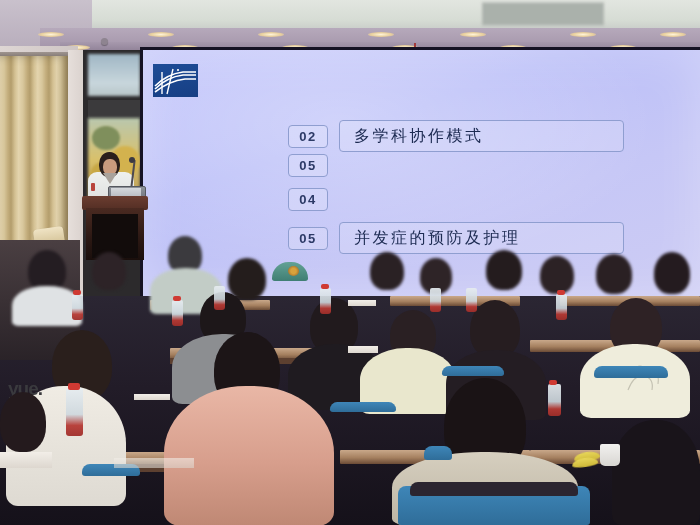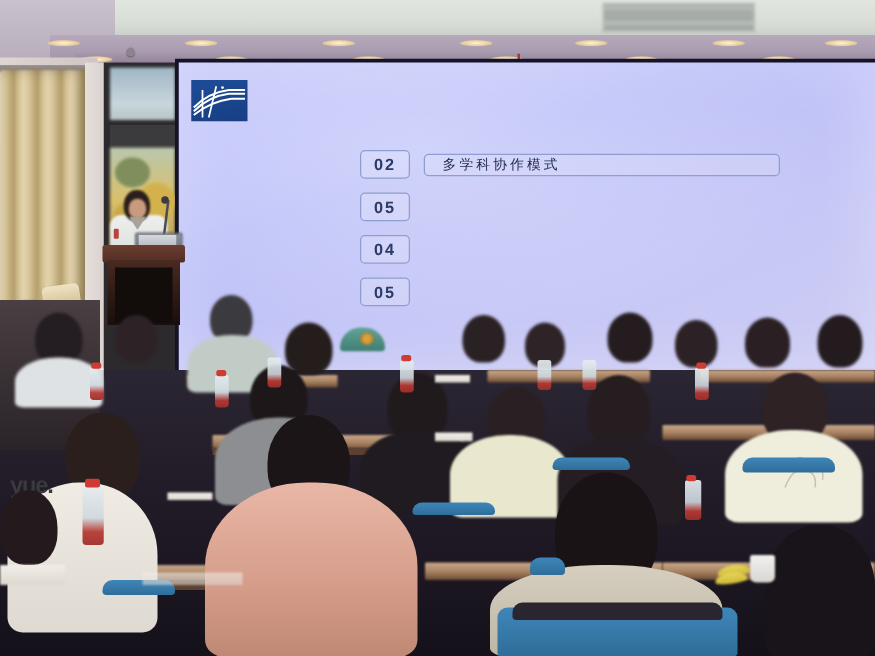--- a/index.html
+++ b/index.html
@@ -69,23 +69,23 @@
            background:linear-gradient(170deg,#1d4c96 0%,#173f84 100%);}
   .logo-lines{position:absolute;left:0;top:0;width:45px;height:33px;}
   .slide-title{position:absolute;left:60px;top:14px;font-size:24px;font-weight:bold;
            color:#15357f;letter-spacing:9px;text-shadow:0 0 2px rgba(255,255,255,.5);}
 
   .toc-row{position:absolute;display:flex;align-items:center;gap:11px;left:145px;}
   .toc-num{width:38px;height:21px;border:1px solid #8f9ed0;border-radius:4px;
            display:flex;align-items:center;justify-content:center;
            font-size:13px;font-weight:bold;color:#2c3a66;letter-spacing:1.5px;
            background:rgba(255,255,255,.18);}
-  .toc-box{height:18px;border:1px solid #8f9ed0;border-radius:4px;
+  .toc-box{height:32px;border:1px solid #8f9ed0;border-radius:4px;
            display:flex;align-items:center;padding-left:14px;
-           font-size:11px;color:#1d2b52;letter-spacing:2.5px;
+           font-size:16px;color:#1d2b52;letter-spacing:2.5px;
            background:rgba(255,255,255,.14);box-sizing:border-box;}
 
   
   .presenter-head{position:absolute;left:99px;top:152px;width:21px;height:25px;
            border-radius:48% 48% 45% 45%;background:#2a1f1c;}
   .presenter-face{position:absolute;left:103px;top:159px;width:14px;height:16px;
            border-radius:45%;background:#c99b7e;}
   .presenter-body{position:absolute;left:88px;top:172px;width:46px;height:34px;
            border-radius:9px 9px 0 0;background:linear-gradient(180deg,#eef0ee 0%,#dcdedd 100%);}
   .presenter-collar{position:absolute;left:103px;top:173px;width:14px;height:11px;
@@ -200,20 +200,21 @@
       <div class="toc-box" style="width:285px;">多学科协作模式</div>
     </div>
     <div class="toc-row" style="top:104px;">
       <div class="toc-num">05</div>
     </div>
     <div class="toc-row" style="top:138px;">
       <div class="toc-num">04</div>
     </div>
     <div class="toc-row" style="top:172px;">
       <div class="toc-num">05</div>
+      <div class="toc-box" style="width:285px;">并发症的预防及护理</div>
     </div>
   </div>
 
   <div class="presenter-body soft"></div>
   <div class="presenter-head soft"></div>
   <div class="presenter-face soft"></div>
   <div class="presenter-collar soft"></div>
   <div class="badge"></div>
   <div class="mic-stand"></div>
   <div class="mic-head"></div>

